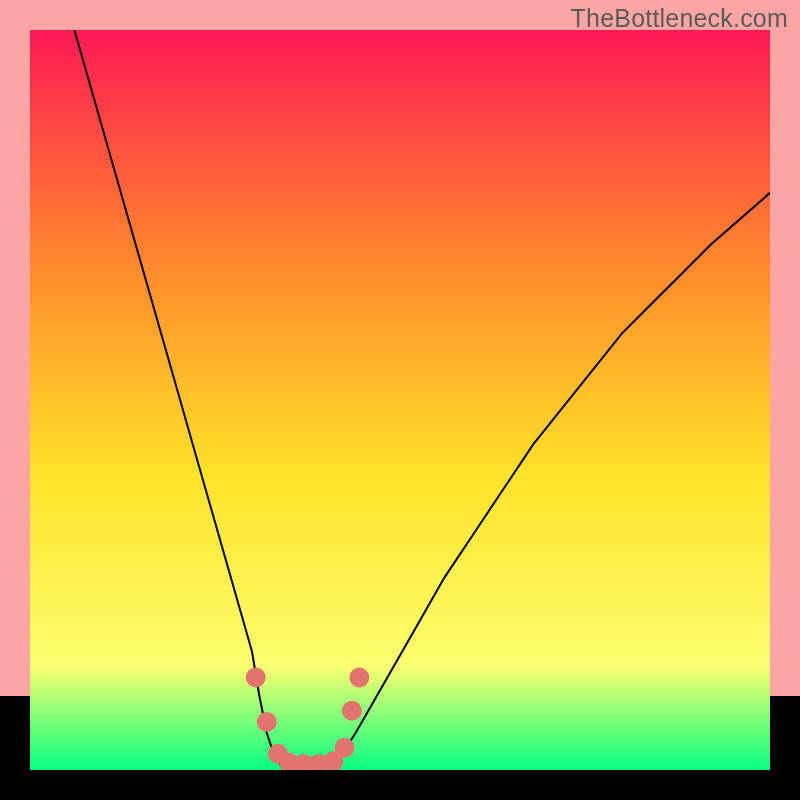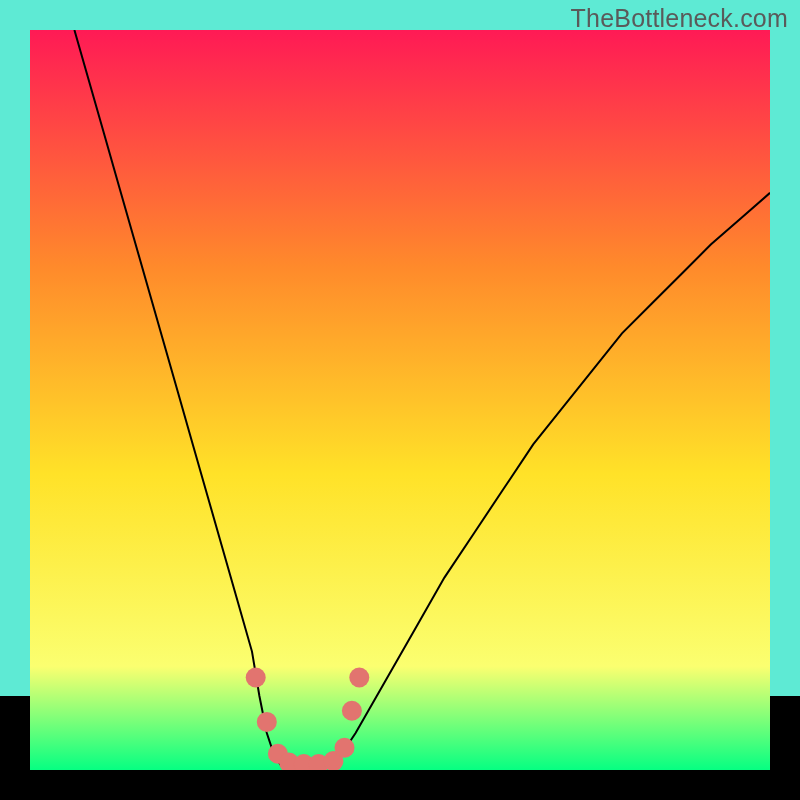--- a/index.html
+++ b/index.html
@@ -10,21 +10,21 @@
     overflow: hidden;
     background: #000;
     font-family: Arial, Helvetica, sans-serif;
   }
   .frame {
     position: absolute;
     left: 0;
     top: 0;
     width: 800px;
     height: 696px;
-    background: #5eead4;
+    background: #fca5a5;
   }
   .watermark {
     position: absolute;
     top: 4px;
     right: 12px;
     color: #5a5a5a;
     font-size: 25px;
     font-weight: 500;
     letter-spacing: 0.2px;
   }

